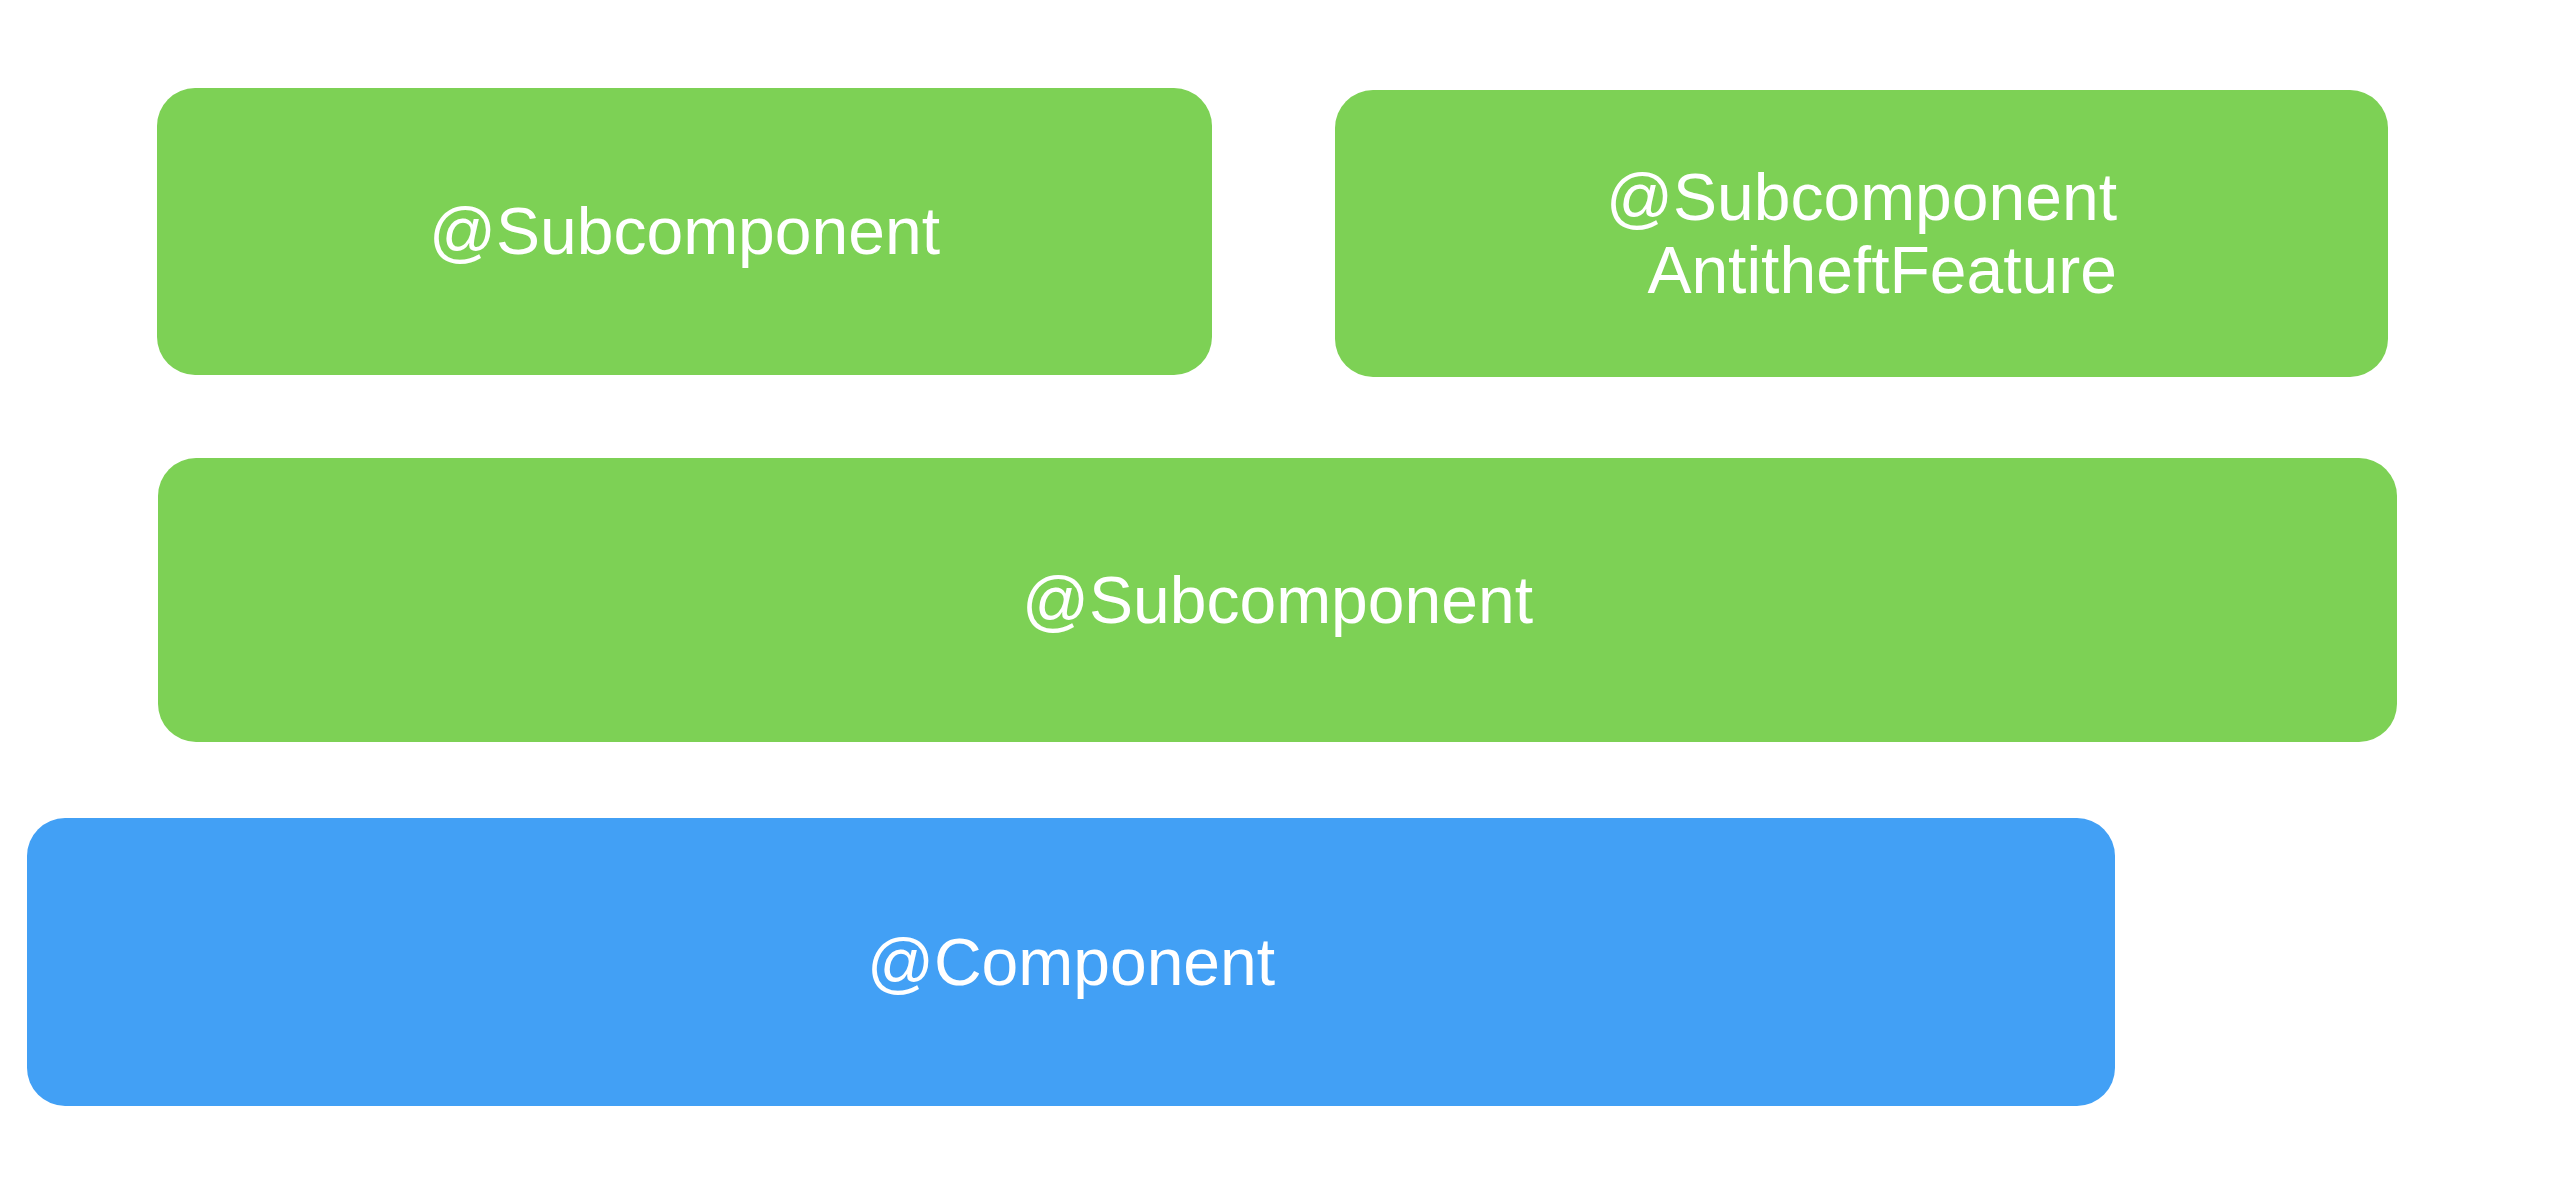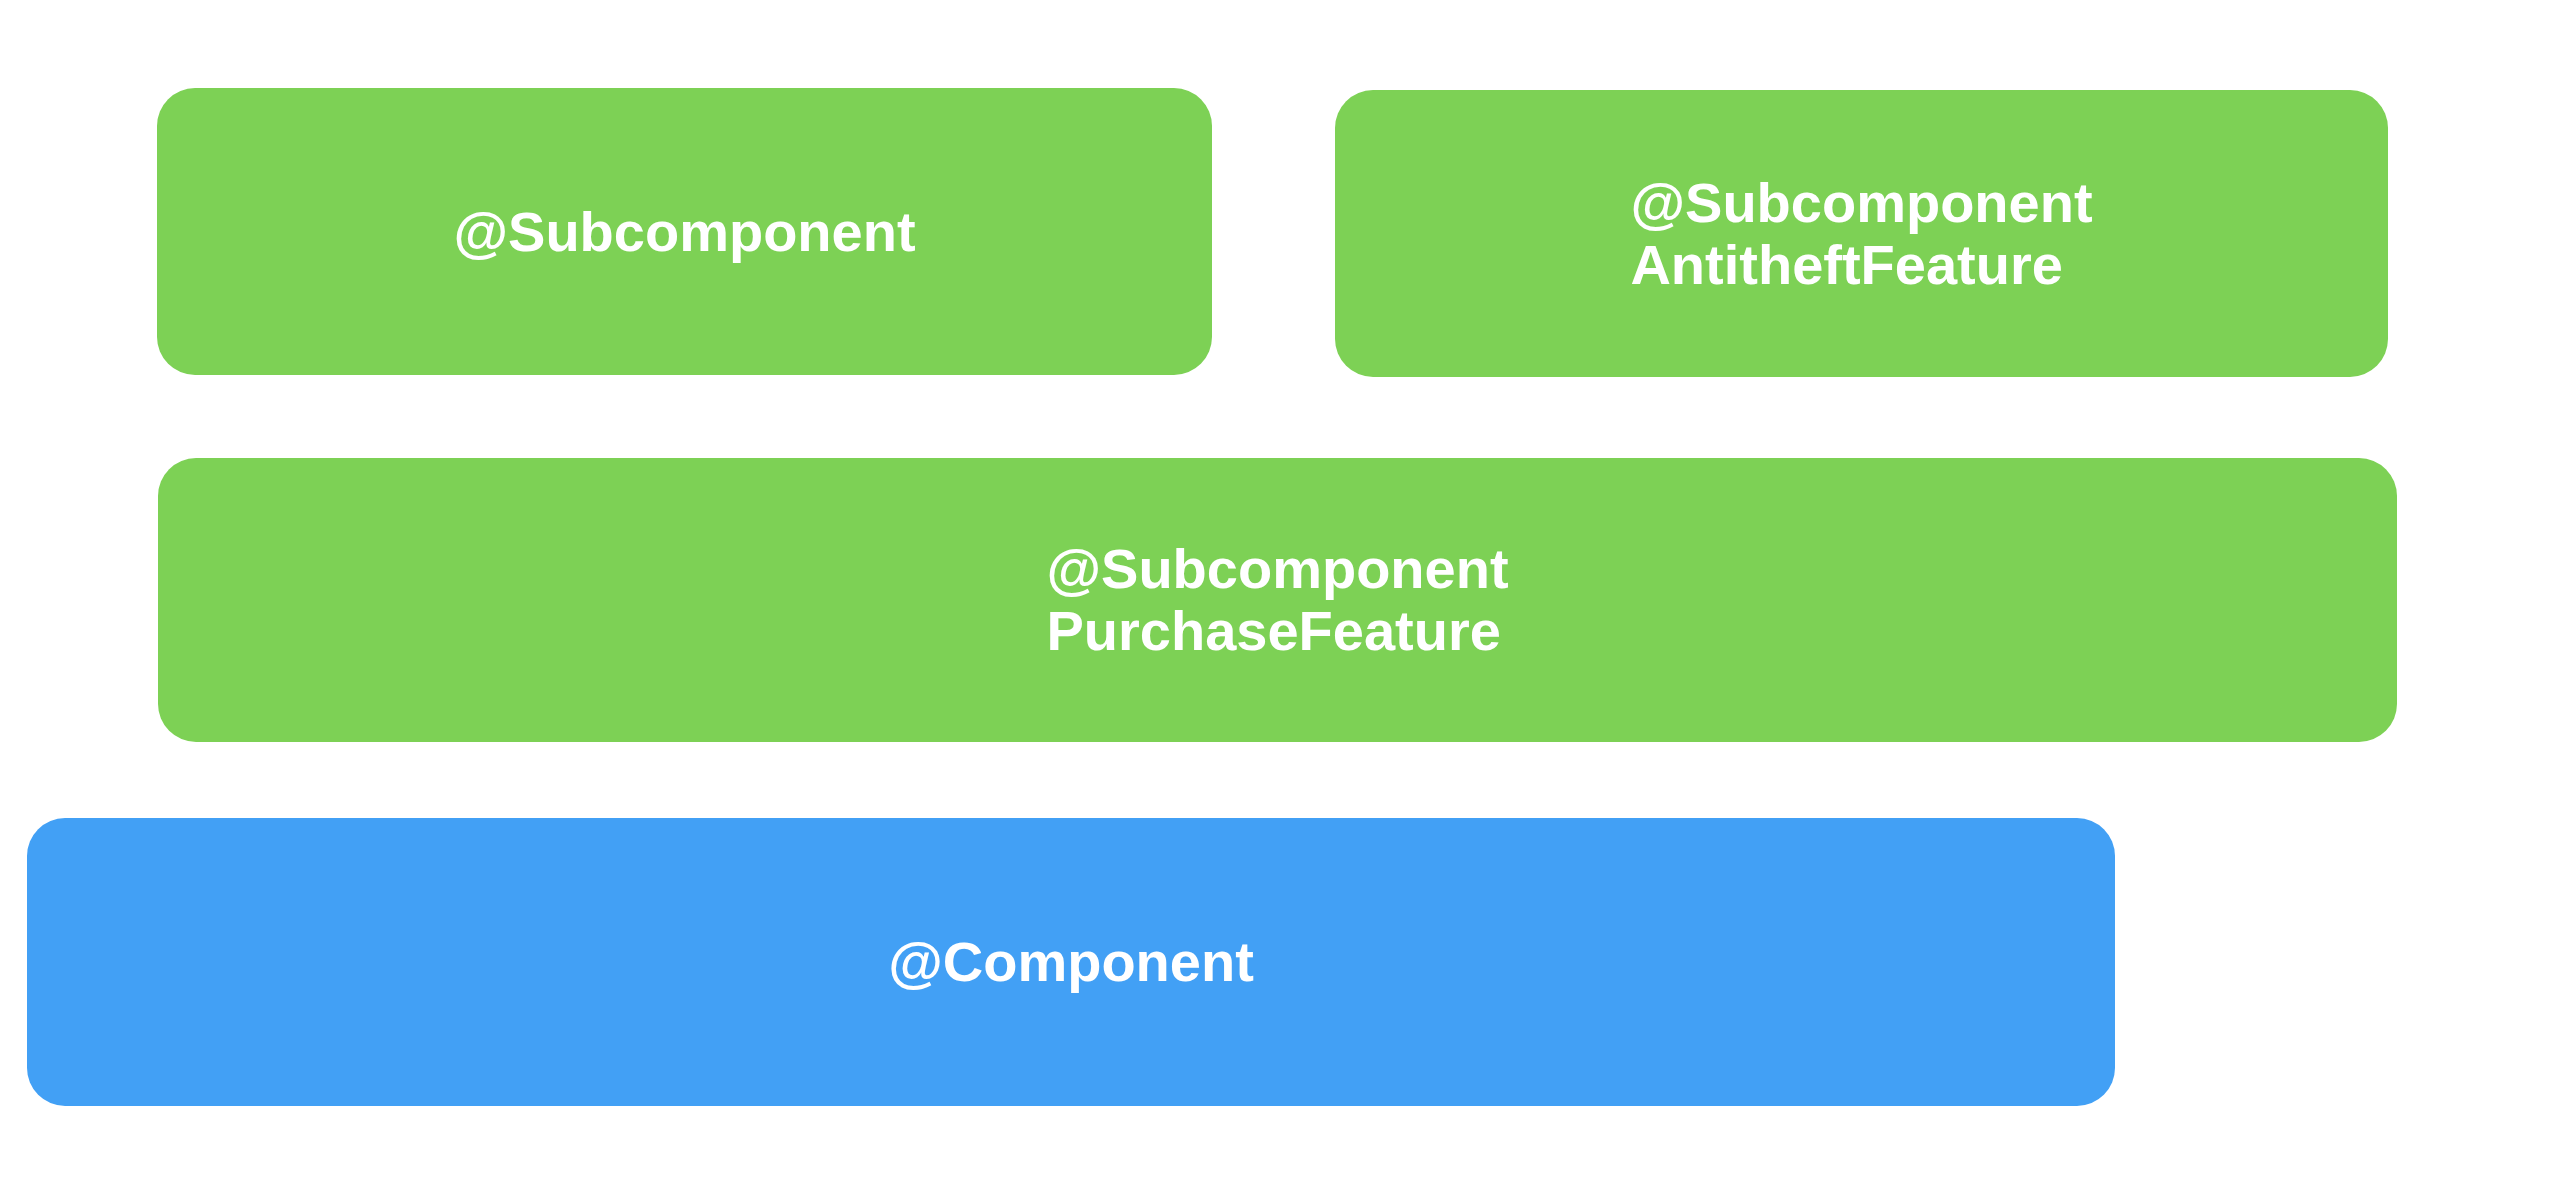--- a/index.html
+++ b/index.html
@@ -16,24 +16,24 @@
     font-family: "Liberation Sans", sans-serif;
   }
   .box {
     position: absolute;
     border-radius: 38px;
     display: flex;
     align-items: center;
     justify-content: center;
   }
   .box .label {
-    text-align: left;
+    text-align: right;
     color: #ffffff;
-    font-weight: bold;
-    font-size: 56px;
+    font-weight: normal;
+    font-size: 66px;
     line-height: 1.1;
     letter-spacing: 0px;
   }
   .box.subcomponent { background: #7dd155; }
   .box.component   { background: #42a0f5; }
 
   .box-scanner   { left: 157px;  top: 88px;  width: 1055px; height: 287px; }
   .box-antitheft { left: 1335px; top: 90px;  width: 1053px; height: 287px; }
   .box-purchase  { left: 158px;  top: 458px; width: 2239px; height: 284px; }
   .box-app       { left: 27px;   top: 818px; width: 2088px; height: 288px; }
@@ -54,21 +54,20 @@
   <div class="box subcomponent box-antitheft" style="background: rgb(125, 209, 85);">
     <div class="label" style="color: rgb(255, 255, 255);">
       <span class="line">@Subcomponent</span>
       <span class="line">AntitheftFeature</span>
     </div>
   </div>
 
   <div class="box subcomponent box-purchase" style="background: rgb(125, 209, 85);">
     <div class="label" style="color: rgb(255, 255, 255);">
       <span class="line">@Subcomponent</span>
-      <span class="line">PurchaseFeature</span>
     </div>
   </div>
 
   <div class="box component box-app" style="background: rgb(66, 160, 245);">
     <div class="label" style="color: rgb(255, 255, 255);">
       <span class="line">@Component</span>
     </div>
   </div>
 
 </div>

